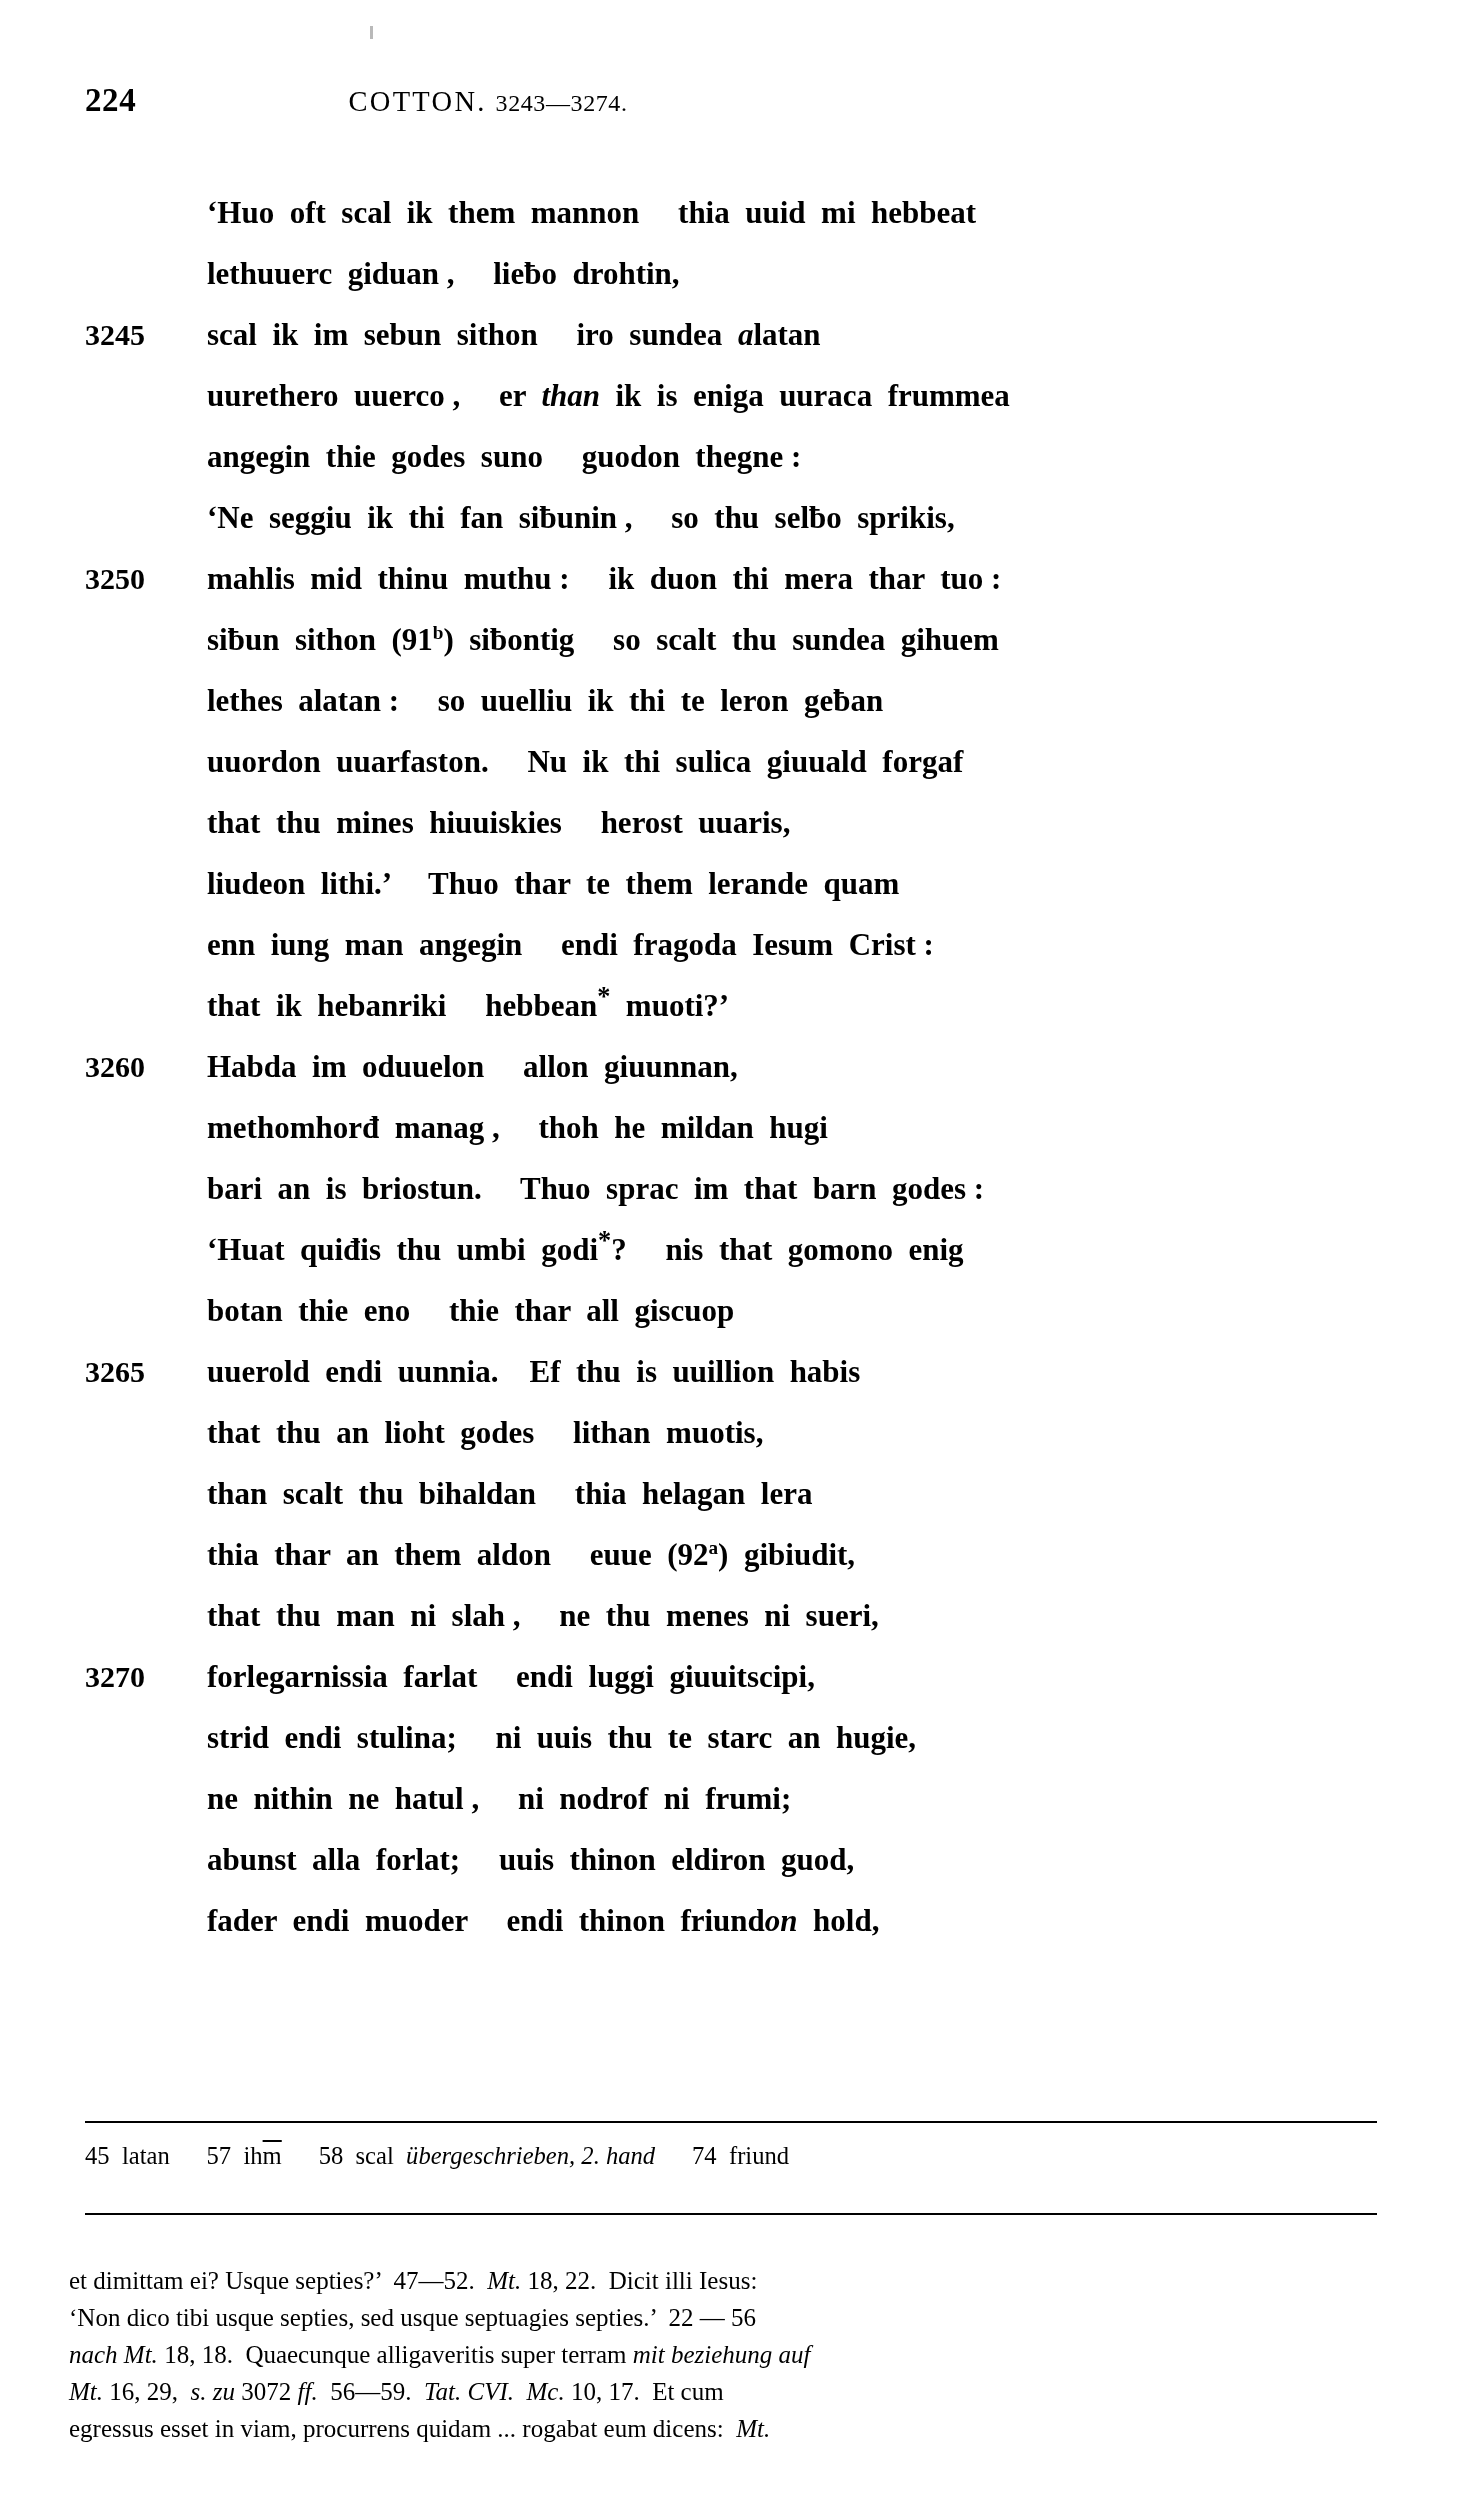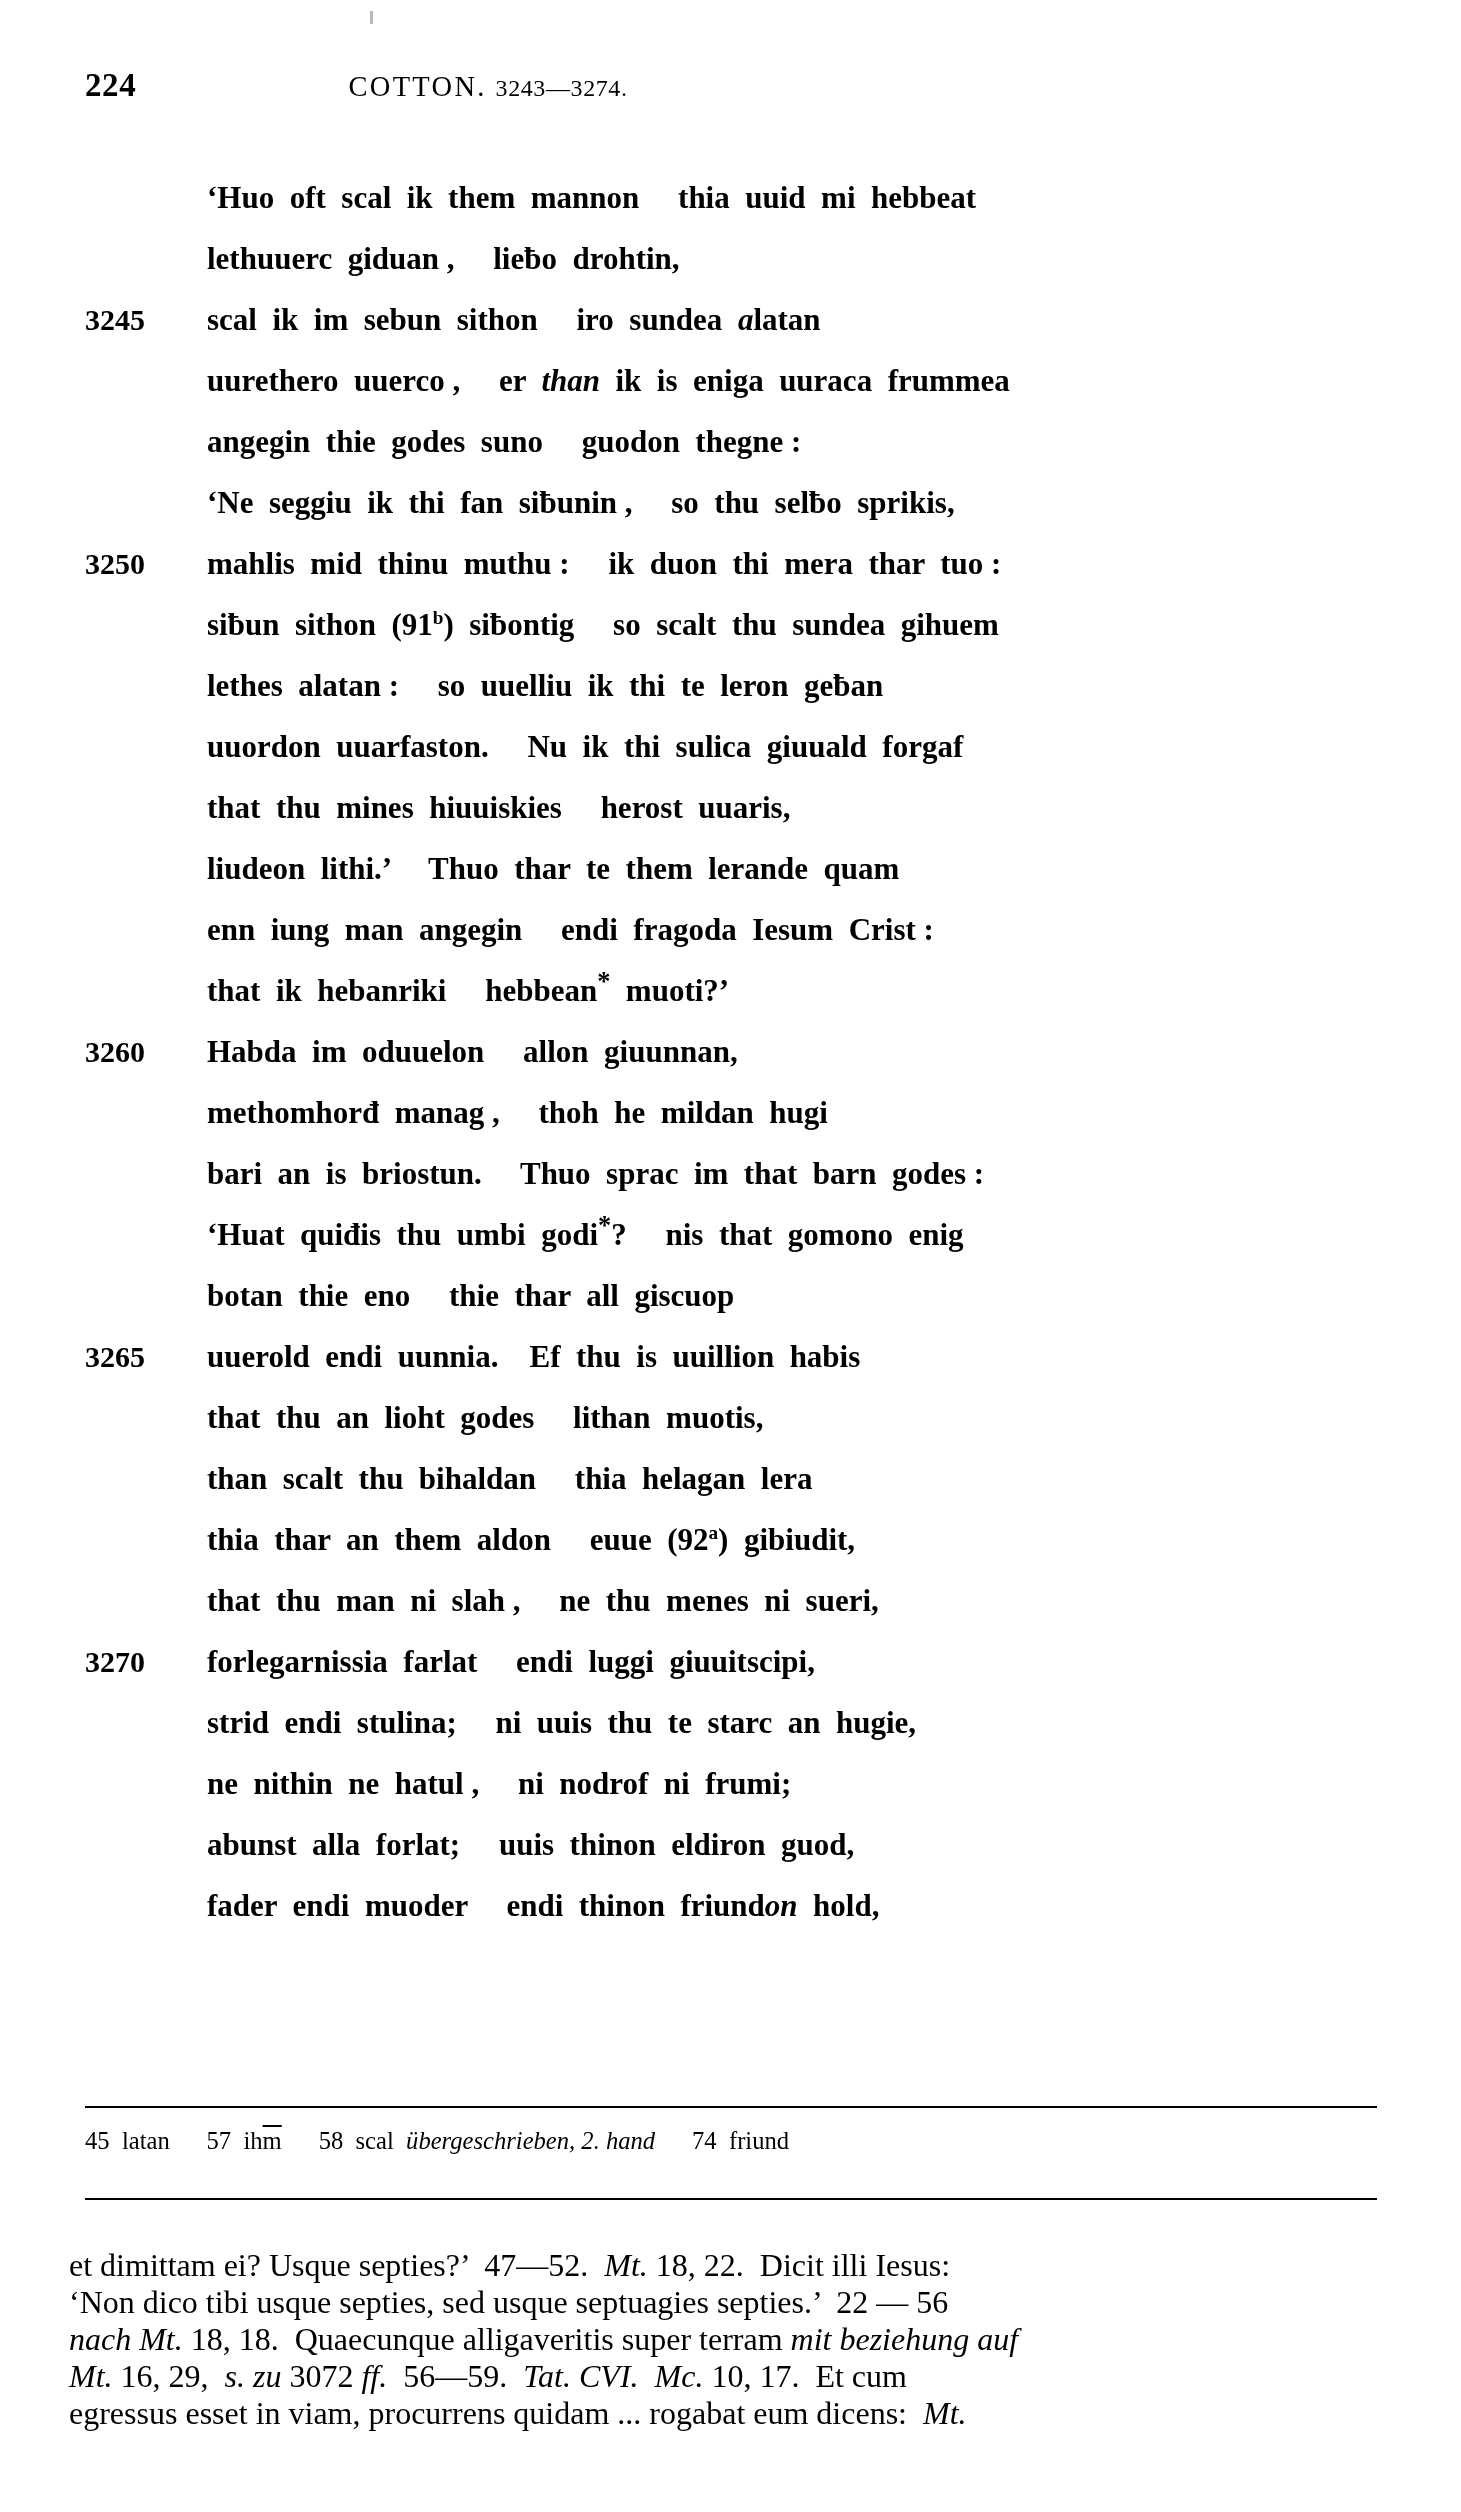--- a/index.html
+++ b/index.html
@@ -11,21 +11,21 @@
     width: 1462px;
     height: 2512px;
     font-family: "Liberation Serif", "DejaVu Serif", serif;
     color: #000000;
     position: relative;
     overflow: hidden;
   }
 
   .page {
     position: absolute;
-    left: 0; top: 1px;
+    left: 0; top: 16px;
     width: 1462px;
     height: 2496px;
   }
 
   
   .running-head {
     position: absolute;
     left: 0;
     top: 64px;
     width: 1462px;
@@ -133,21 +133,21 @@
   .overline {
     text-decoration: overline;
   }
 
   
   .footnotes {
     position: absolute;
     left: 69px;
     top: 2246px;
     width: 1336px;
-    font-size: 32px;
+    font-size: 25px;
     line-height: 37px;
   }
   .fn-line {
     white-space: pre;
     height: 37px;
   }
 
   
   .speck {
     position: absolute;

